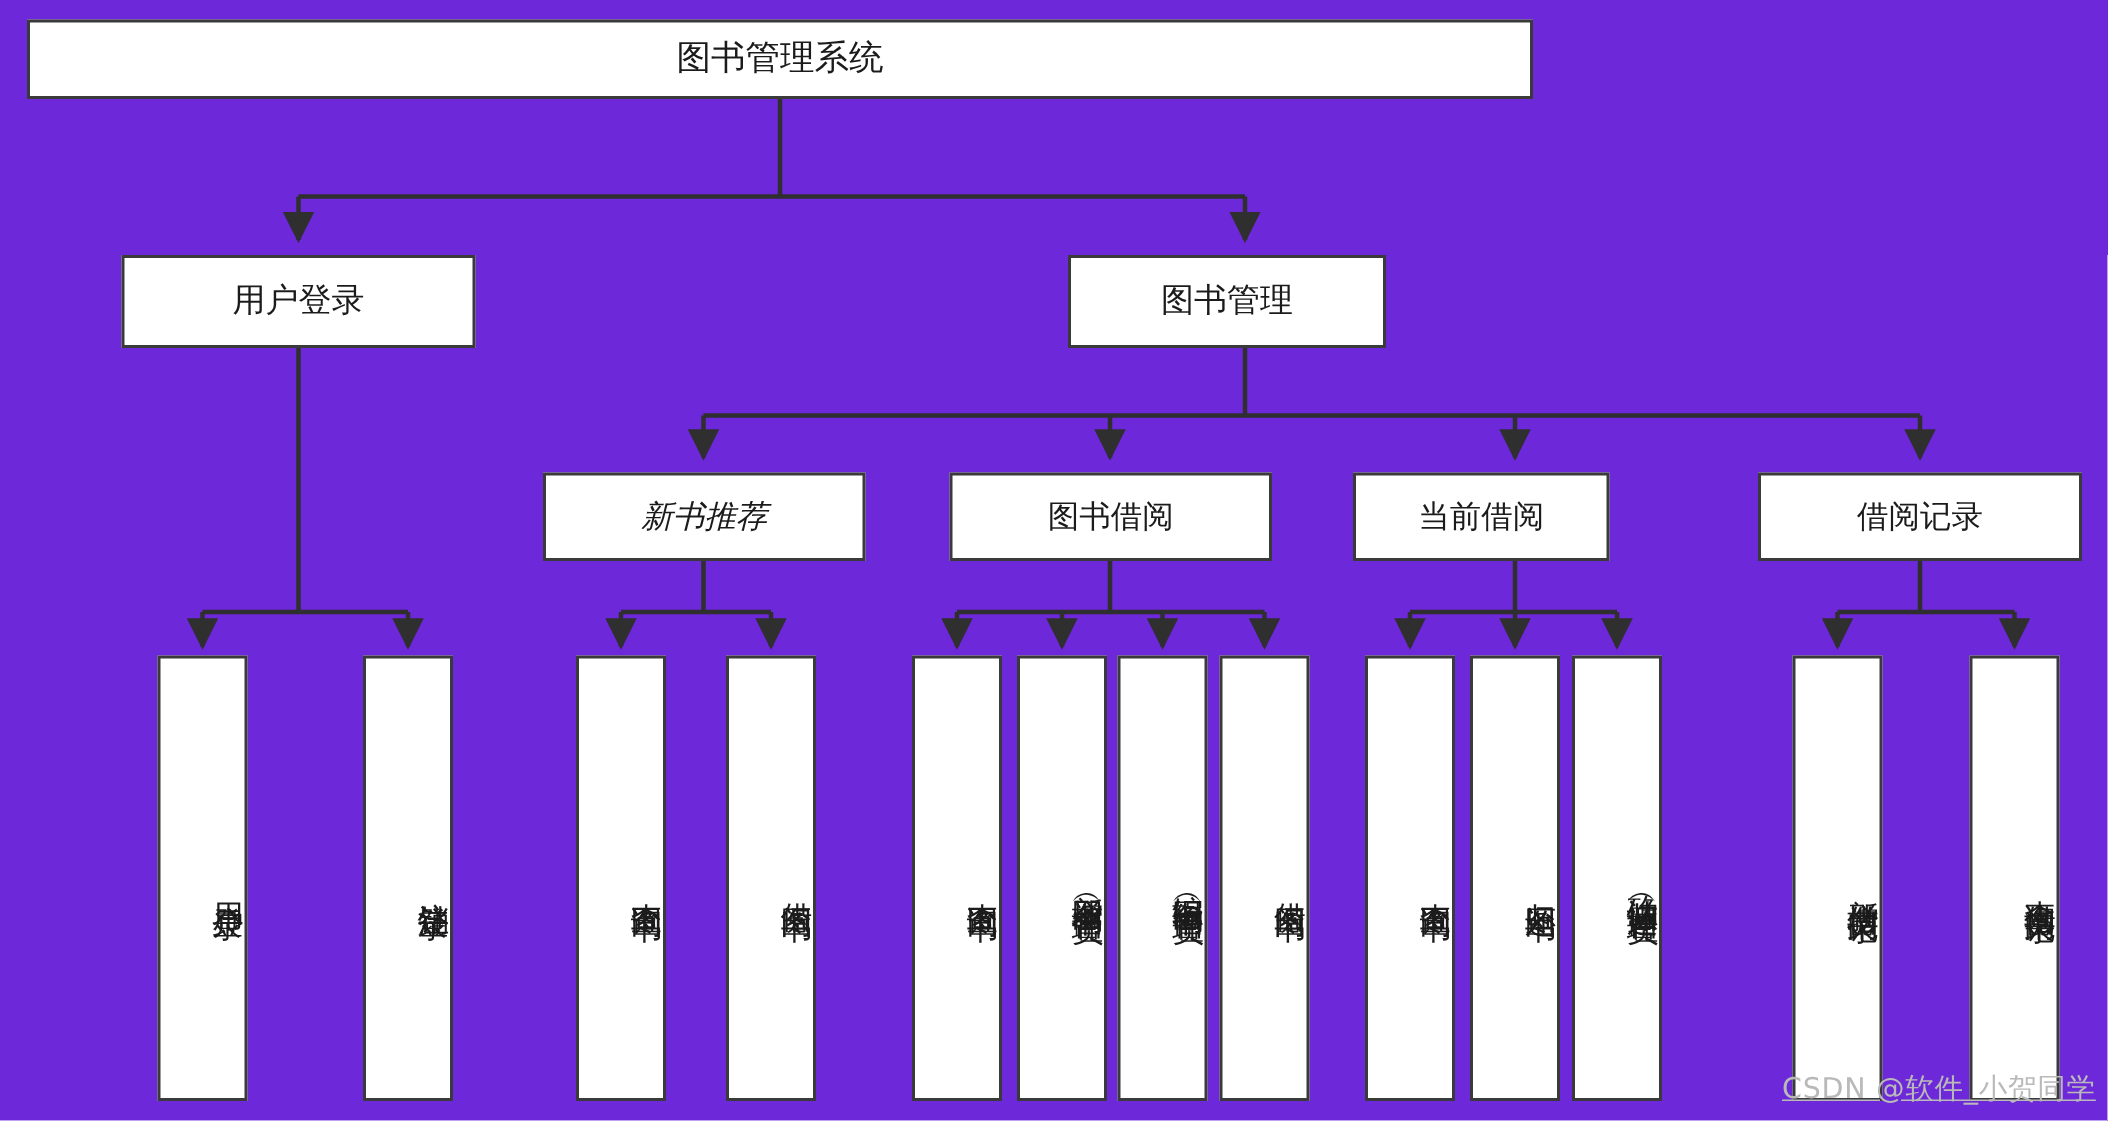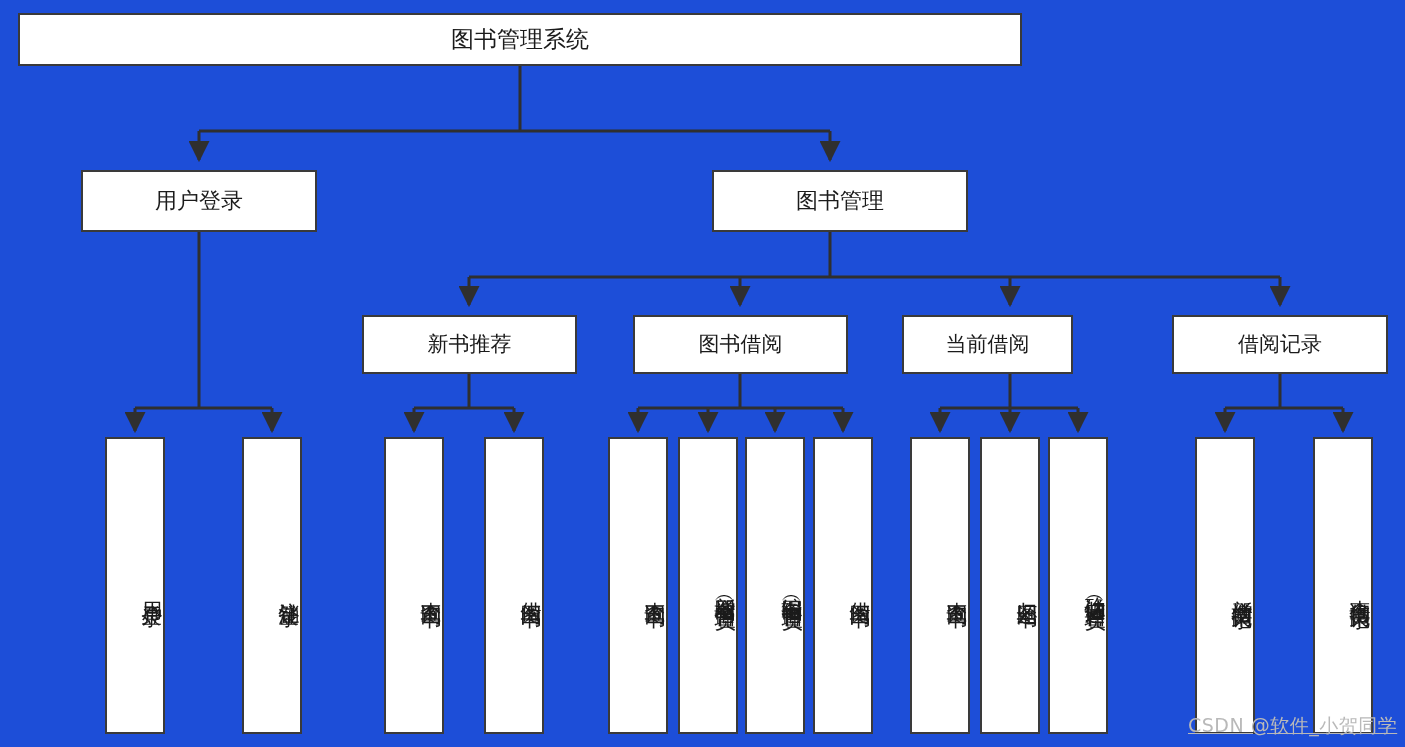--- a/index.html
+++ b/index.html
@@ -7,21 +7,21 @@
     padding: 0;
     background: #ffffff;
   }
   body {
     font-family: "DejaVu Sans", "Liberation Sans", sans-serif;
   }
   #canvas {
     position: relative;
     width: 1405px;
     height: 747px;
-    background: #1d4ed8;
+    background: #6d28d9;
     overflow: hidden;
   }
   svg#wires {
     position: absolute;
     left: 0;
     top: 0;
     width: 1405px;
     height: 747px;
     pointer-events: none;
   }
@@ -121,25 +121,25 @@
     </g>
   </svg>
 
   <div class="node root" style="left:18px; top:13px; width:1004px; height:53px;">
     <span>图书管理系统</span>
   </div>
 
   <div class="node lvl2" style="left:81px; top:170px; width:236px; height:62px;">
     <span>用户登录</span>
   </div>
-  <div class="node lvl2" style="left:712px; top:170px; width:256px; height:62px;">
+  <div class="node lvl2" style="left:712px; top:170px; width:212px; height:62px;">
     <span>图书管理</span>
   </div>
 
-  <div class="node lvl3" style="left:362px; top:315px; width:215px; height:59px;">
+  <div class="node lvl3" style="left:362px; top:315px; width:215px; height:59px;font-style:italic;">
     <span>新书推荐</span>
   </div>
   <div class="node lvl3" style="left:633px; top:315px; width:215px; height:59px;">
     <span>图书借阅</span>
   </div>
   <div class="node lvl3" style="left:902px; top:315px; width:171px; height:59px;">
     <span>当前借阅</span>
   </div>
   <div class="node lvl3" style="left:1172px; top:315px; width:216px; height:59px;">
     <span>借阅记录</span>

